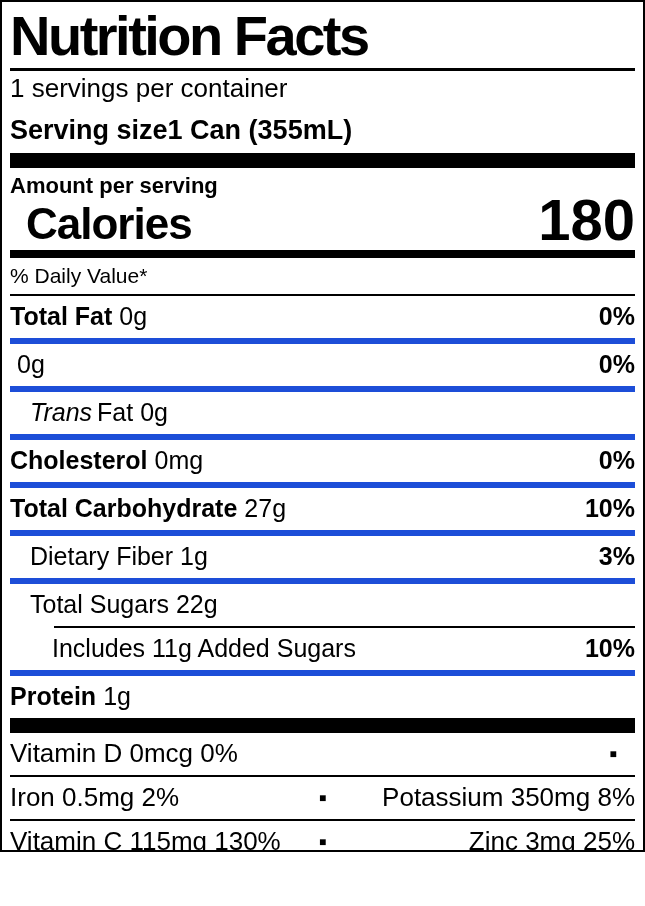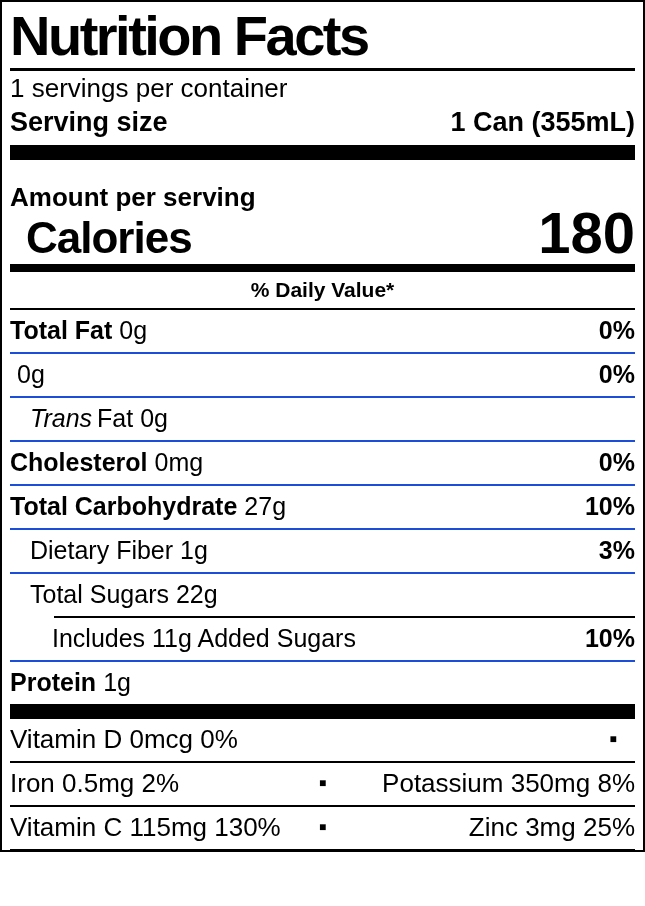--- a/index.html
+++ b/index.html
@@ -12,42 +12,42 @@
     padding:4px 8px 0 8px;
     overflow:hidden;
   }
   .title{
     font-size:56px;font-weight:bold;letter-spacing:-2.5px;
     line-height:1.0;margin:2px 0 0 0;padding-bottom:4px;
     border-bottom:3px solid #000;
   }
   .servings{font-size:26px;line-height:1.15;padding:3px 0 1px 0;}
   .serving-row{
-    display:flex;justify-content:space-between;align-items:baseline;
-    font-size:27px;font-weight:bold;padding:2px 0 7px 0;
+    display:flex;align-items:baseline;
+    font-size:27px;font-weight:bold;padding:2px 0 7px 0;margin-top:8px;
   }
   .bar{background:#000;}
   .bar-lg{height:15px;}
   .bar-md{height:8px;}
   .bar-bot{height:13px;}
-  .amount{font-size:26px;font-weight:bold;padding-top:23px;line-height:1.1;}
+  .amount{font-size:22px;font-weight:bold;padding-top:6px;line-height:1.1;}
   .cal-row{
     display:flex;justify-content:space-between;align-items:flex-end;
     margin-top:-4px;padding-bottom:4px;margin-left:16px;
   }
   .cal-label{font-size:44px;font-weight:bold;letter-spacing:-1px;line-height:1.0;}
   .cal-value{font-size:58px;font-weight:bold;line-height:0.9;}
   .dv-header{
-    text-align:center;font-size:21px;font-weight:bold;
+    text-align:left;font-size:21px;font-weight:normal;
     padding:6px 0 6px 0;border-bottom:2px solid #000;
   }
   .row{
     display:flex;align-items:baseline;
     font-size:25px;padding:6px 0 7px 0;
-    border-bottom:2px solid #1d4ed8;
+    border-bottom:6px solid #1d4ed8;
   }
   .row .dv{margin-left:auto;font-weight:bold;}
   .b{font-weight:bold;}
   .it{font-style:italic;}
   .amt{margin-left:7px;}
   .nm2{margin-left:5px;}
   .i1{padding-left:20px;}
   .i2{padding-left:42px;}
   .nb{border-bottom:none;}
   .rule-indent{height:2px;background:#000;margin-left:44px;}

